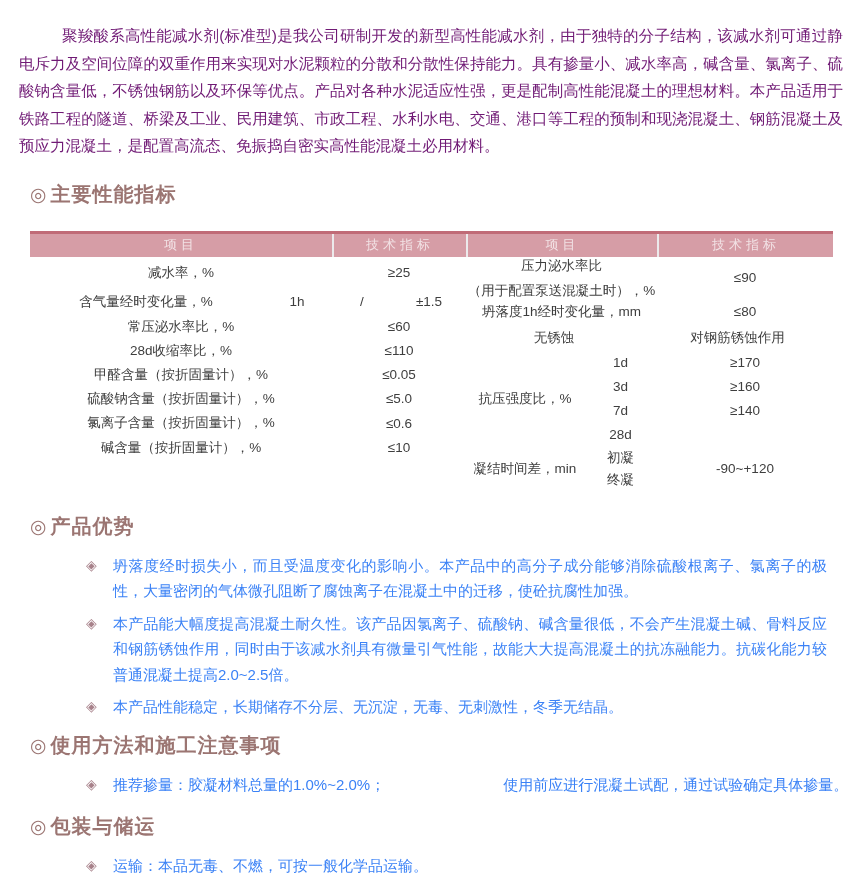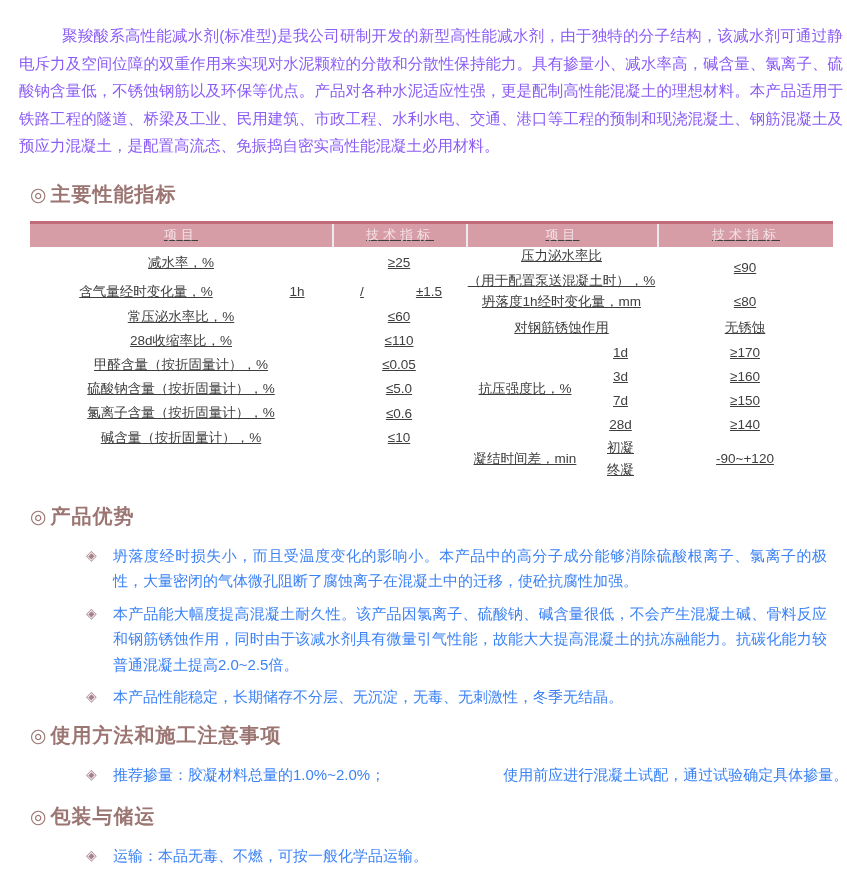--- a/index.html
+++ b/index.html
@@ -3,34 +3,34 @@
 <meta charset="utf-8">
 <style>
   html,body { margin:0; padding:0; }
   body {
     width:847px; height:875px; background:#ffffff; overflow:hidden;
     font-family:"Liberation Sans","DejaVu Sans",sans-serif; color:#262626;
   }
   .intro {
     margin:22px 4px 0 19px; width:824px;
     font-size:15.5px; line-height:27.5px; text-align:justify;
-    text-indent:43px; color:#8b5cf6;
+    text-indent:43px; color:#701a75;
   }
   .sec-title {
     margin:0 0 0 30px; display:flex; align-items:center;
     font-size:20px; font-weight:bold; color:#9b7572; letter-spacing:1px;
   }
   .sec-title .marker { margin-right:3px; font-size:19px; }
   .mt-perf { margin-top:21px; }
   .mt-adv  { margin-top:22px; }
   .mt-use  { margin-top:12px; }
   .mt-pack { margin-top:16px; }
 
   
-  .perf-table { margin:13px 0 0 30px; width:803px; font-size:13.5px; color:#3e3e3e;text-decoration:underline; }
+  .perf-table { margin:23px 0 0 30px; width:803px; font-size:13.5px; color:#3e3e3e; }
   .thead {
     display:flex; height:23px; box-sizing:content-box;
     border-top:3px solid #c06b77; background:#d69da6; color:#f2e2e5;
   }
   .hcell {
     box-sizing:border-box; display:flex; align-items:center; justify-content:center;
     font-size:13px; letter-spacing:4px;
   }
   .hcell + .hcell { border-left:2px solid #eceaec; }
   .w1 { width:302px; } .w2 { width:134px; } .w3 { width:191px; } .w4 { width:176px; }
@@ -130,37 +130,36 @@
             <span>（用于配置泵送混凝土时），%</span>
           </span>
         </div>
         <div class="cell w4">≤90</div>
       </div>
       <div class="trow h26">
         <div class="cell w3 nowrap">坍落度1h经时变化量，mm</div>
         <div class="cell w4">≤80</div>
       </div>
       <div class="trow h26">
+        <div class="cell w4">无锈蚀</div>
         <div class="cell w3">对钢筋锈蚀作用</div>
-        <div class="cell w4">无锈蚀</div>
       </div>
       <div class="trow h96">
         <div class="split w3">
           <div class="mlabel">抗压强度比，%</div>
           <div class="subcol">
             <div class="age">1d</div>
             <div class="age">3d</div>
             <div class="age">7d</div>
             <div class="age">28d</div>
           </div>
         </div>
         <div class="stackvals w4">
           <div class="sval">≥170</div>
           <div class="sval">≥160</div>
-          <div class="sval">≥150</div>
           <div class="sval">≥140</div>
         </div>
       </div>
       <div class="trow h44">
         <div class="split w3">
           <div class="mlabel">凝结时间差，min</div>
           <div class="subcol">
             <div class="half">初凝</div>
             <div class="half">终凝</div>
           </div>

